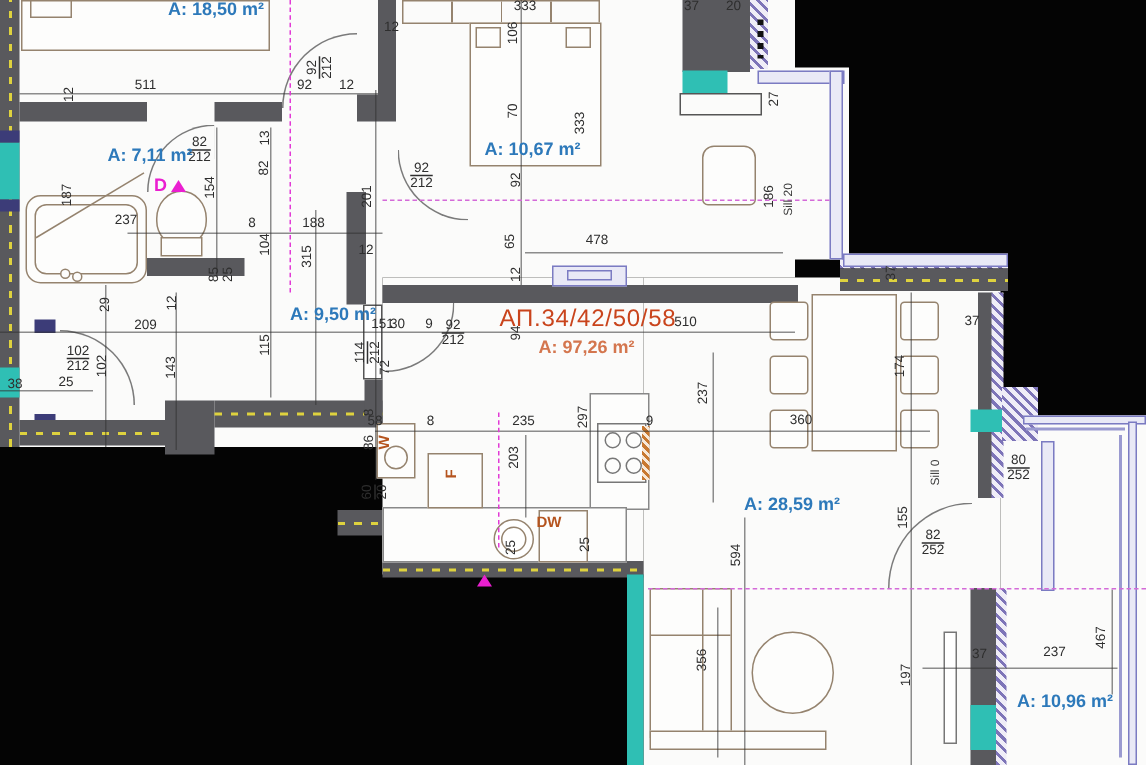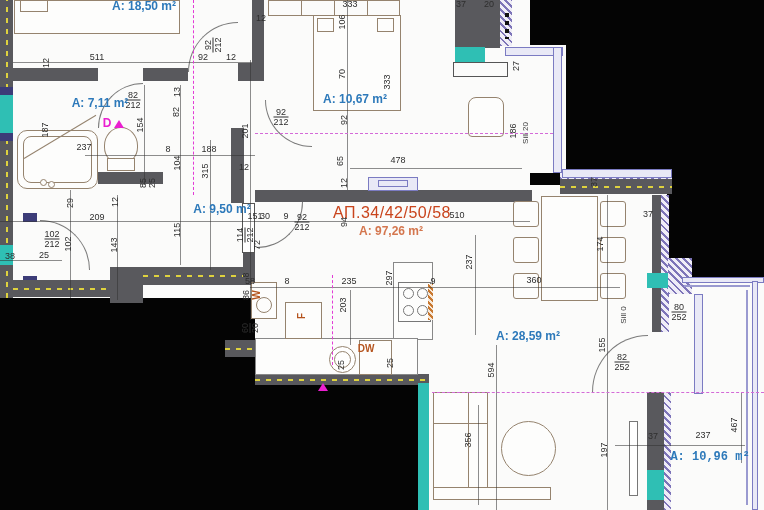--- a/index.html
+++ b/index.html
@@ -314,15 +314,15 @@
       <div class="lb dim rot" style="left: 734px; top: 425px;">467</div>
       <div class="lb app rot" style="left: 257px; top: 295px;">W</div>
       <div class="lb app rot" style="left: 302px; top: 316px;">F</div>
       <div class="lb app" style="left: 366px; top: 349px;">DW</div>
       <div class="lb mag" style="left: 107px; top: 123px;">D</div>
       <div class="lb room" style="left: 144px; top: 6px;">A: 18,50 m²</div>
       <div class="lb room" style="left: 100px; top: 103px;">A: 7,11 m²</div>
       <div class="lb room" style="left: 355px; top: 99px;">A: 10,67 m²</div>
       <div class="lb room" style="left: 222px; top: 209px;">A: 9,50 m²</div>
       <div class="lb room" style="left: 528px; top: 336px;">A: 28,59 m²</div>
-      <div class="lb room" style="left: 710px; top: 457px; font-family: Liberation Mono, monospace;">A: 10,96 m²</div>
+      <div class="lb room" style="left: 710px; top: 467px;">A: 10,96 m²</div>
     </div>
 </div>
 
 </body></html>

